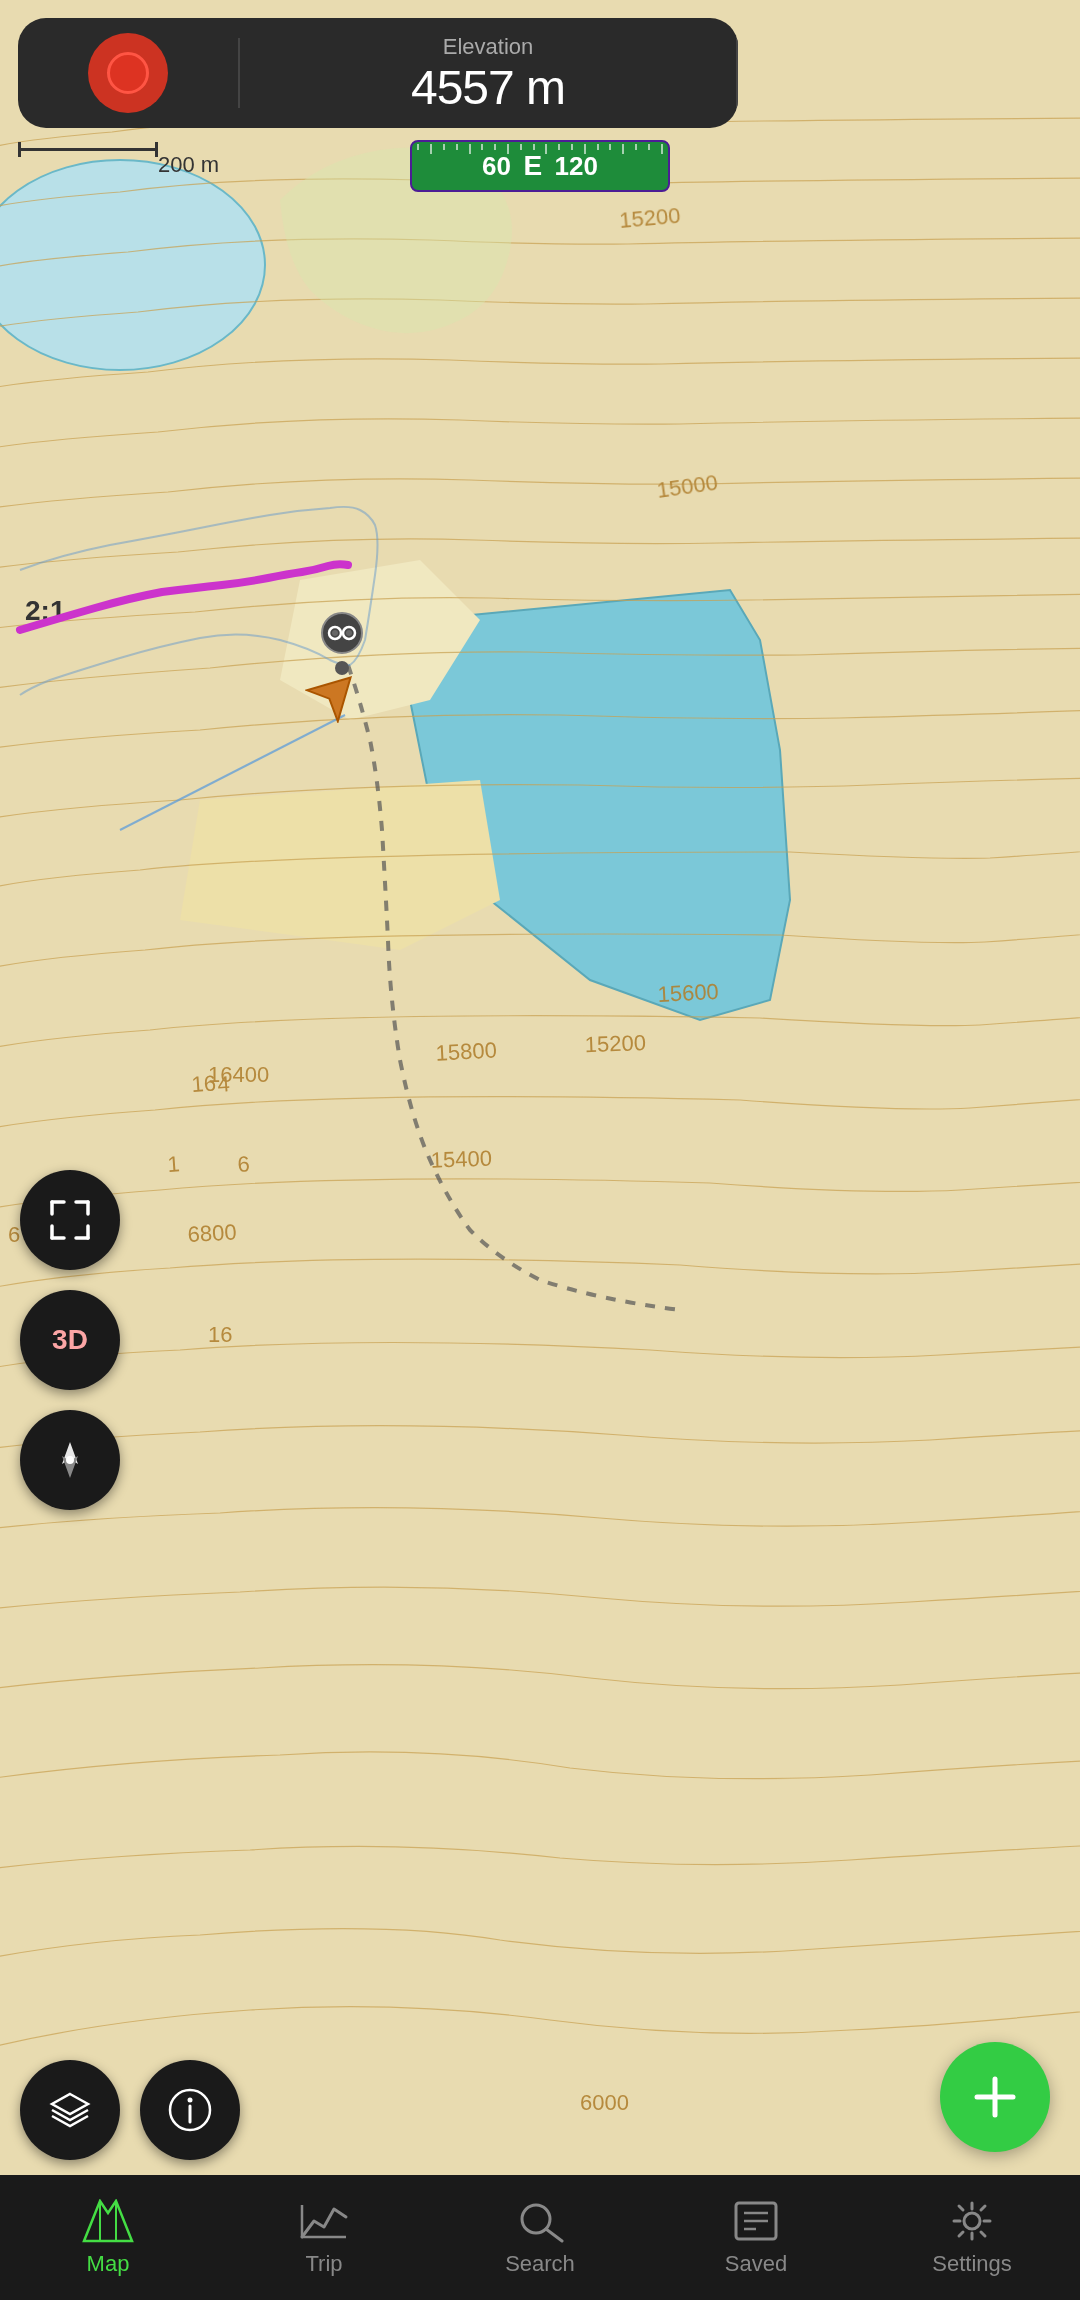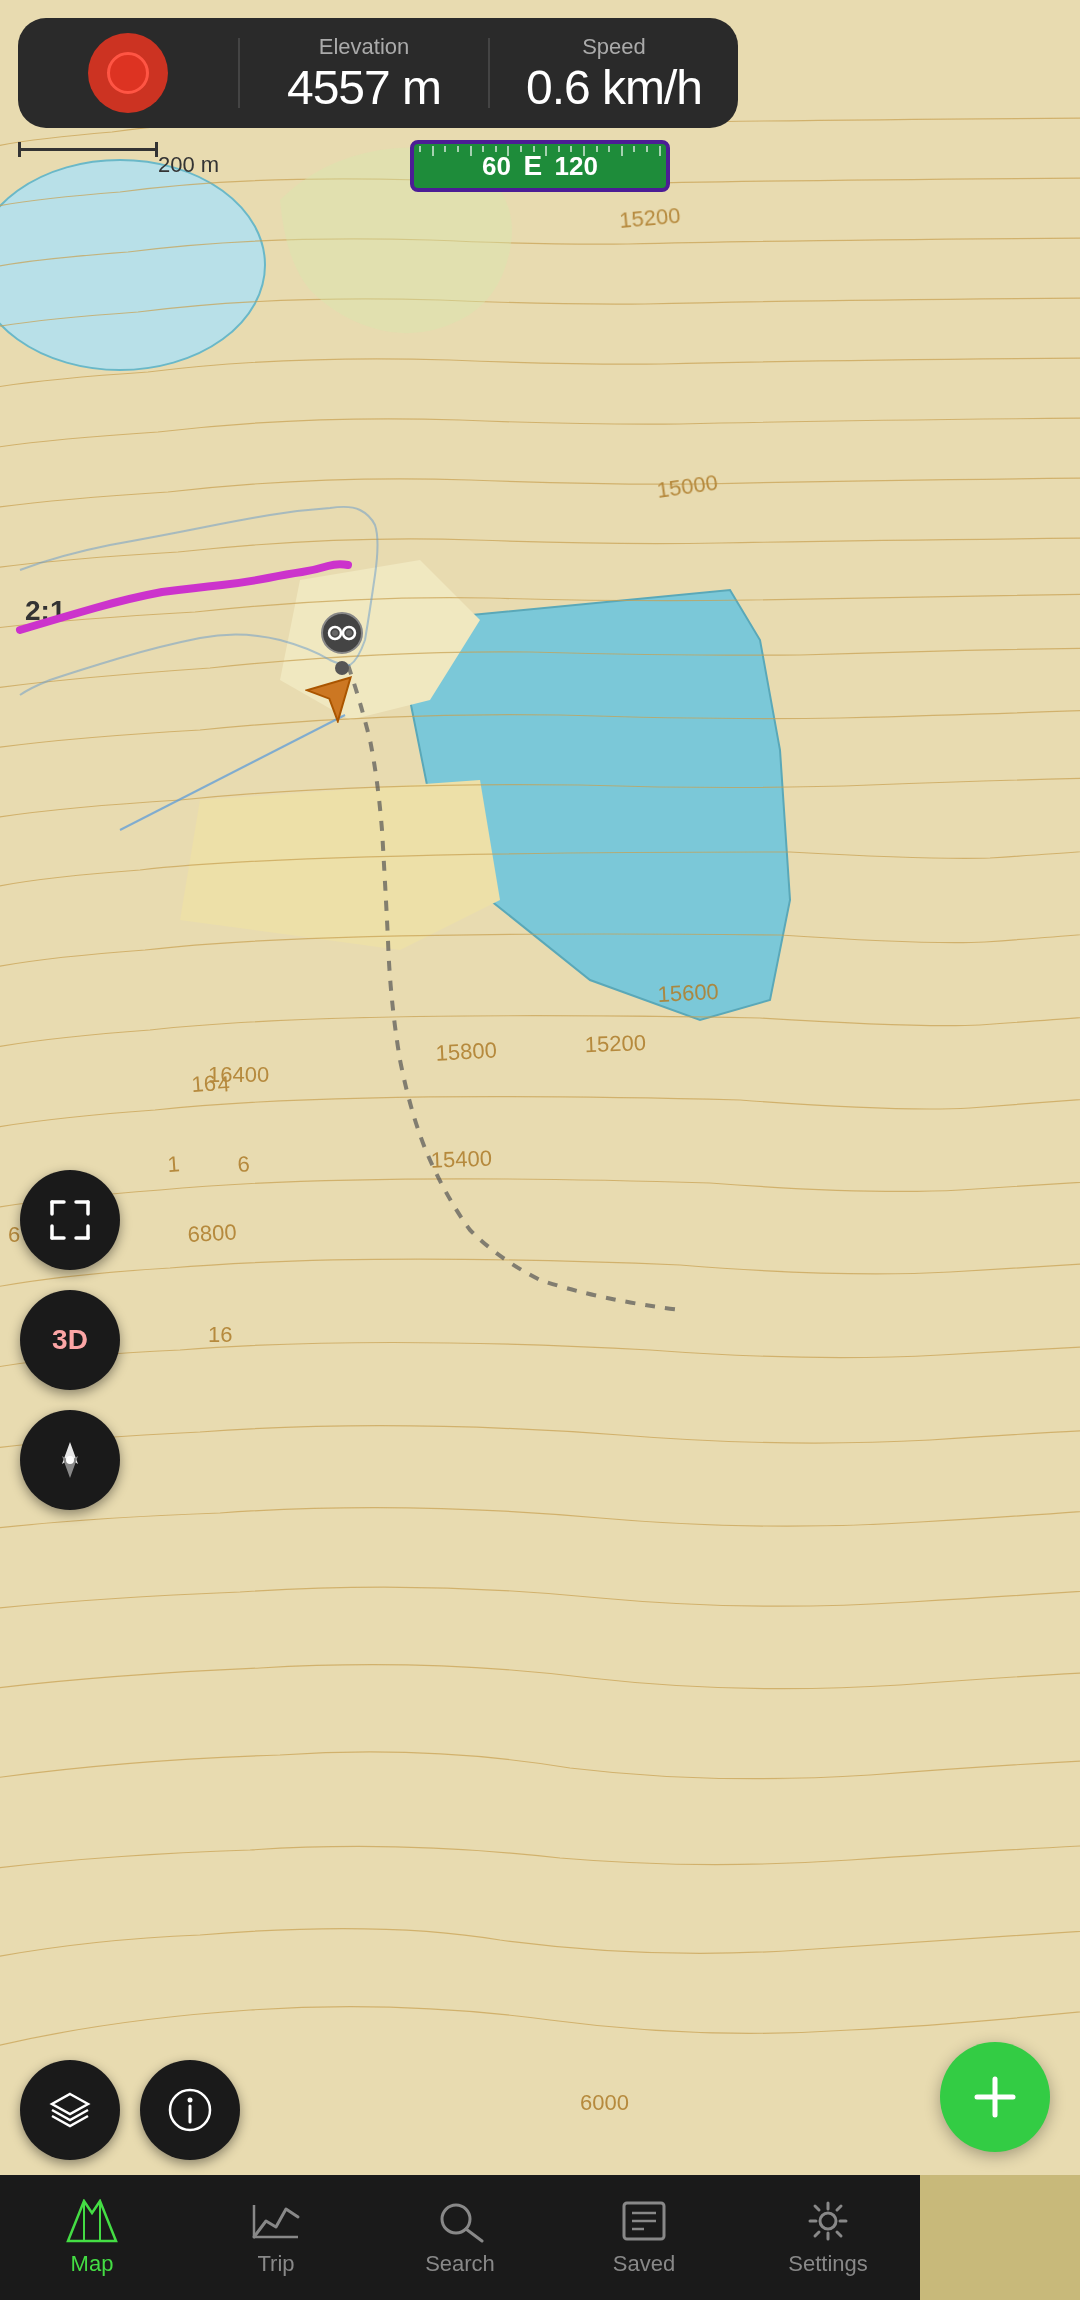--- a/index.html
+++ b/index.html
@@ -144,21 +144,21 @@
     }
 
     #compass-bar {
       position: absolute;
       top: 140px;
       left: 50%;
       transform: translateX(-50%);
       width: 260px;
       height: 52px;
       background: #1e8c3a;
-      border: 4px solid #4c1d95;
+      border: 2px solid #4c1d95;
       border-radius: 8px;
       display: flex;
       align-items: center;
       justify-content: center;
       z-index: 100;
       overflow: hidden;
     }
 
     .compass-num {
       color: white;
@@ -228,21 +228,21 @@
       color: #fca5a5;
       font-size: 28px;
       font-weight: 700;
     }
 
     
     #bottom-nav {
       position: absolute;
       bottom: 0;
       left: 0;
-      width: 920px;
+      width: 1080px;
       height: 125px;
       background: #1a1a1a;
       display: flex;
       align-items: center;
       z-index: 200;
     }
 
     .nav-item {
       flex: 1;
       display: flex;
@@ -388,24 +388,20 @@
     <div id="record-circle">
       <div id="record-inner"></div>
     </div>
   </div>
   <div class="stat-divider"></div>
   <div class="stat-block">
     <span class="stat-label">Elevation</span>
     <span class="stat-value">4557 m</span>
   </div>
   <div class="stat-divider"></div>
-  <div class="stat-block">
-    <span class="stat-label">Speed</span>
-    <span class="stat-value">0.6 km/h</span>
-  </div>
 </div>
 
 <div id="scale-bar">
   <div id="scale-line">
     <div id="scale-line-bar"></div>
   </div>
   <span style="font-size:22px; color:#333; margin-top:4px;">200 m</span>
 </div>
 
 <div id="compass-bar">

